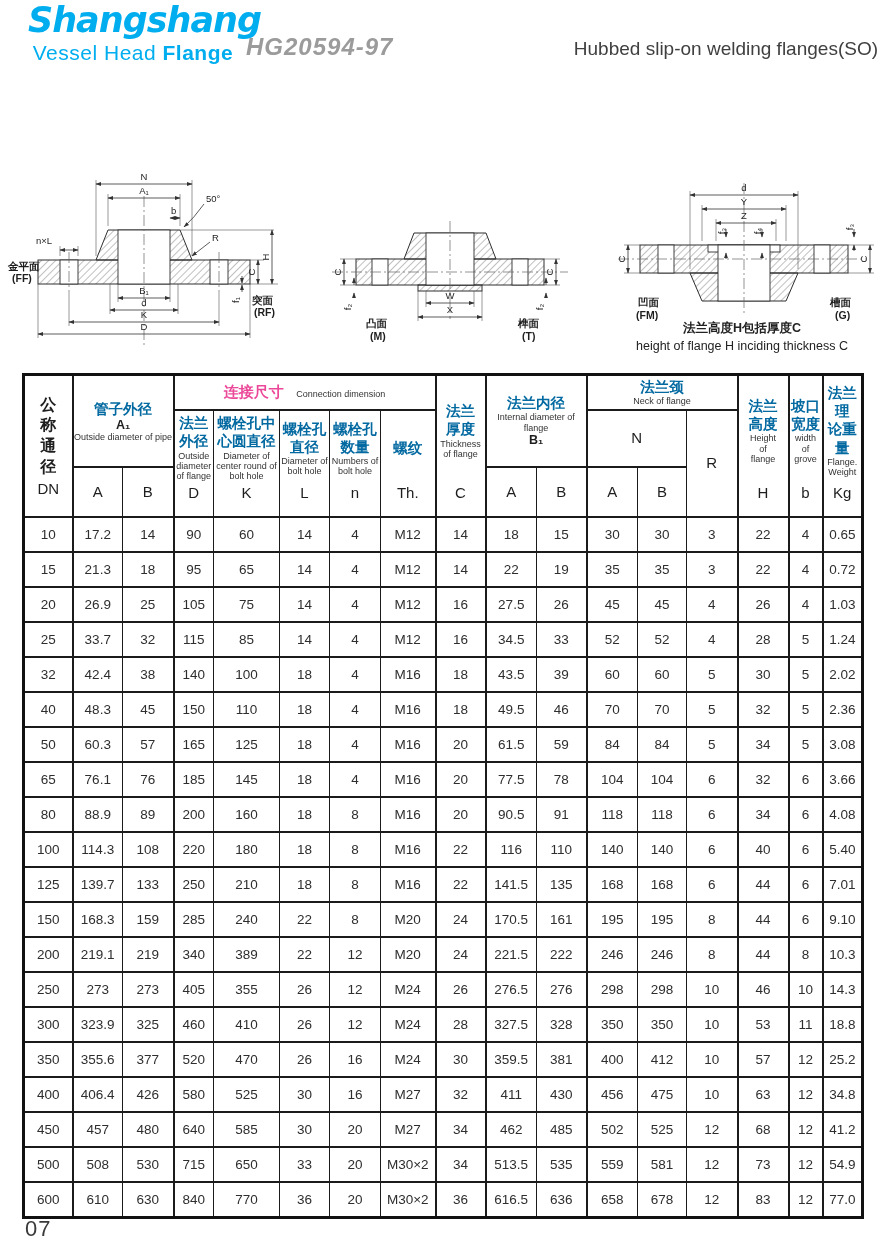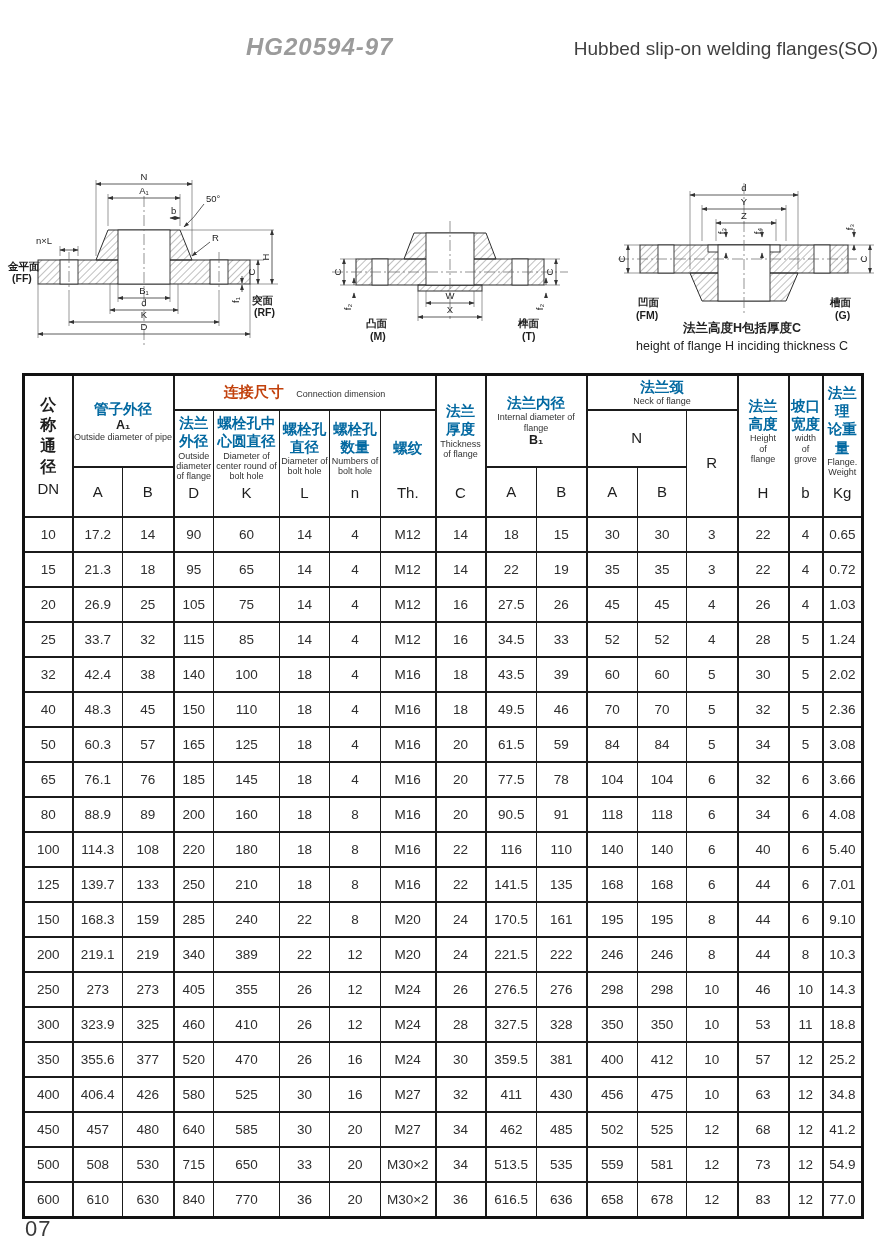--- a/index.html
+++ b/index.html
@@ -33,38 +33,42 @@
 
   
   table.spec{position:absolute;left:22px;top:373px;width:839px;border-collapse:collapse;
              table-layout:fixed;border:3px solid #111;}
   .spec th,.spec td{border:1px solid #1b1b1b;border-top:2px solid #1b1b1b;border-bottom:2px solid #1b1b1b;
              padding:0;text-align:center;vertical-align:middle;overflow:hidden;}
   .spec .gl{border-left:2px solid #1b1b1b;}
   .spec thead tr.hr1{height:35px;} .spec thead tr.hr2{height:57px;} .spec thead tr.hr3{height:50px;}
   .spec tbody td{height:33px;font-size:13.5px;color:#2e2e2e;}
   .cn{font-size:14.5px;font-weight:700;color:#0369a1;line-height:1.25;}
-  .cn-inline{font-size:15px;font-weight:700;color:#c2410c;margin-right:8px;text-align:center;}
+  .cn-inline{font-size:15px;font-weight:700;color:#ec4899;margin-right:8px;text-align:center;}
   .en{font-size:9px;font-weight:400;color:#333;line-height:1.15;}
   .sym{font-size:12.5px;color:#1e1e1e;}
   .letter{font-size:15px;color:#1e1e1e;font-weight:400;}
   .cellfx{display:flex;flex-direction:column;align-items:center;justify-content:center;}
   .cellfx .mid{flex:1;display:flex;flex-direction:column;align-items:center;justify-content:center;}
   .cellfx .letter{margin-top:auto;padding-bottom:13px;}
   .h3{height:136px;} .h23{height:101px;}
   .vert-cn{width:1.1em;word-break:break-all;font-size:16px;font-weight:700;line-height:1.3;color:#1e1e1e;margin:0 auto;}
   .dn-code{font-size:15px;font-weight:400;color:#1e1e1e;margin-top:2px;}
 
   .page-num{position:absolute;left:25px;top:1216px;font-size:22px;color:#3a3a3a;letter-spacing:1px;}
 </style>
 </head>
 <body>
 
 <div class="page">
 
+  <div class="logo">
+    <div class="logo-main">Shangshang</div>
+    <div class="logo-sub"><span class="b1">Vessel Head</span> <span class="b2">Flange</span></div>
+  </div>
   <div class="title-block">
     <div class="title-row2">
       <span class="standard">HG20594-97</span>
       <span class="subtitle">Hubbed slip-on welding flanges(SO)</span>
     </div>
   </div>
 
   <div class="drawings">
 
     <svg style="left:8px;top:166px;" width="292" height="186" viewBox="0 0 292 186">

